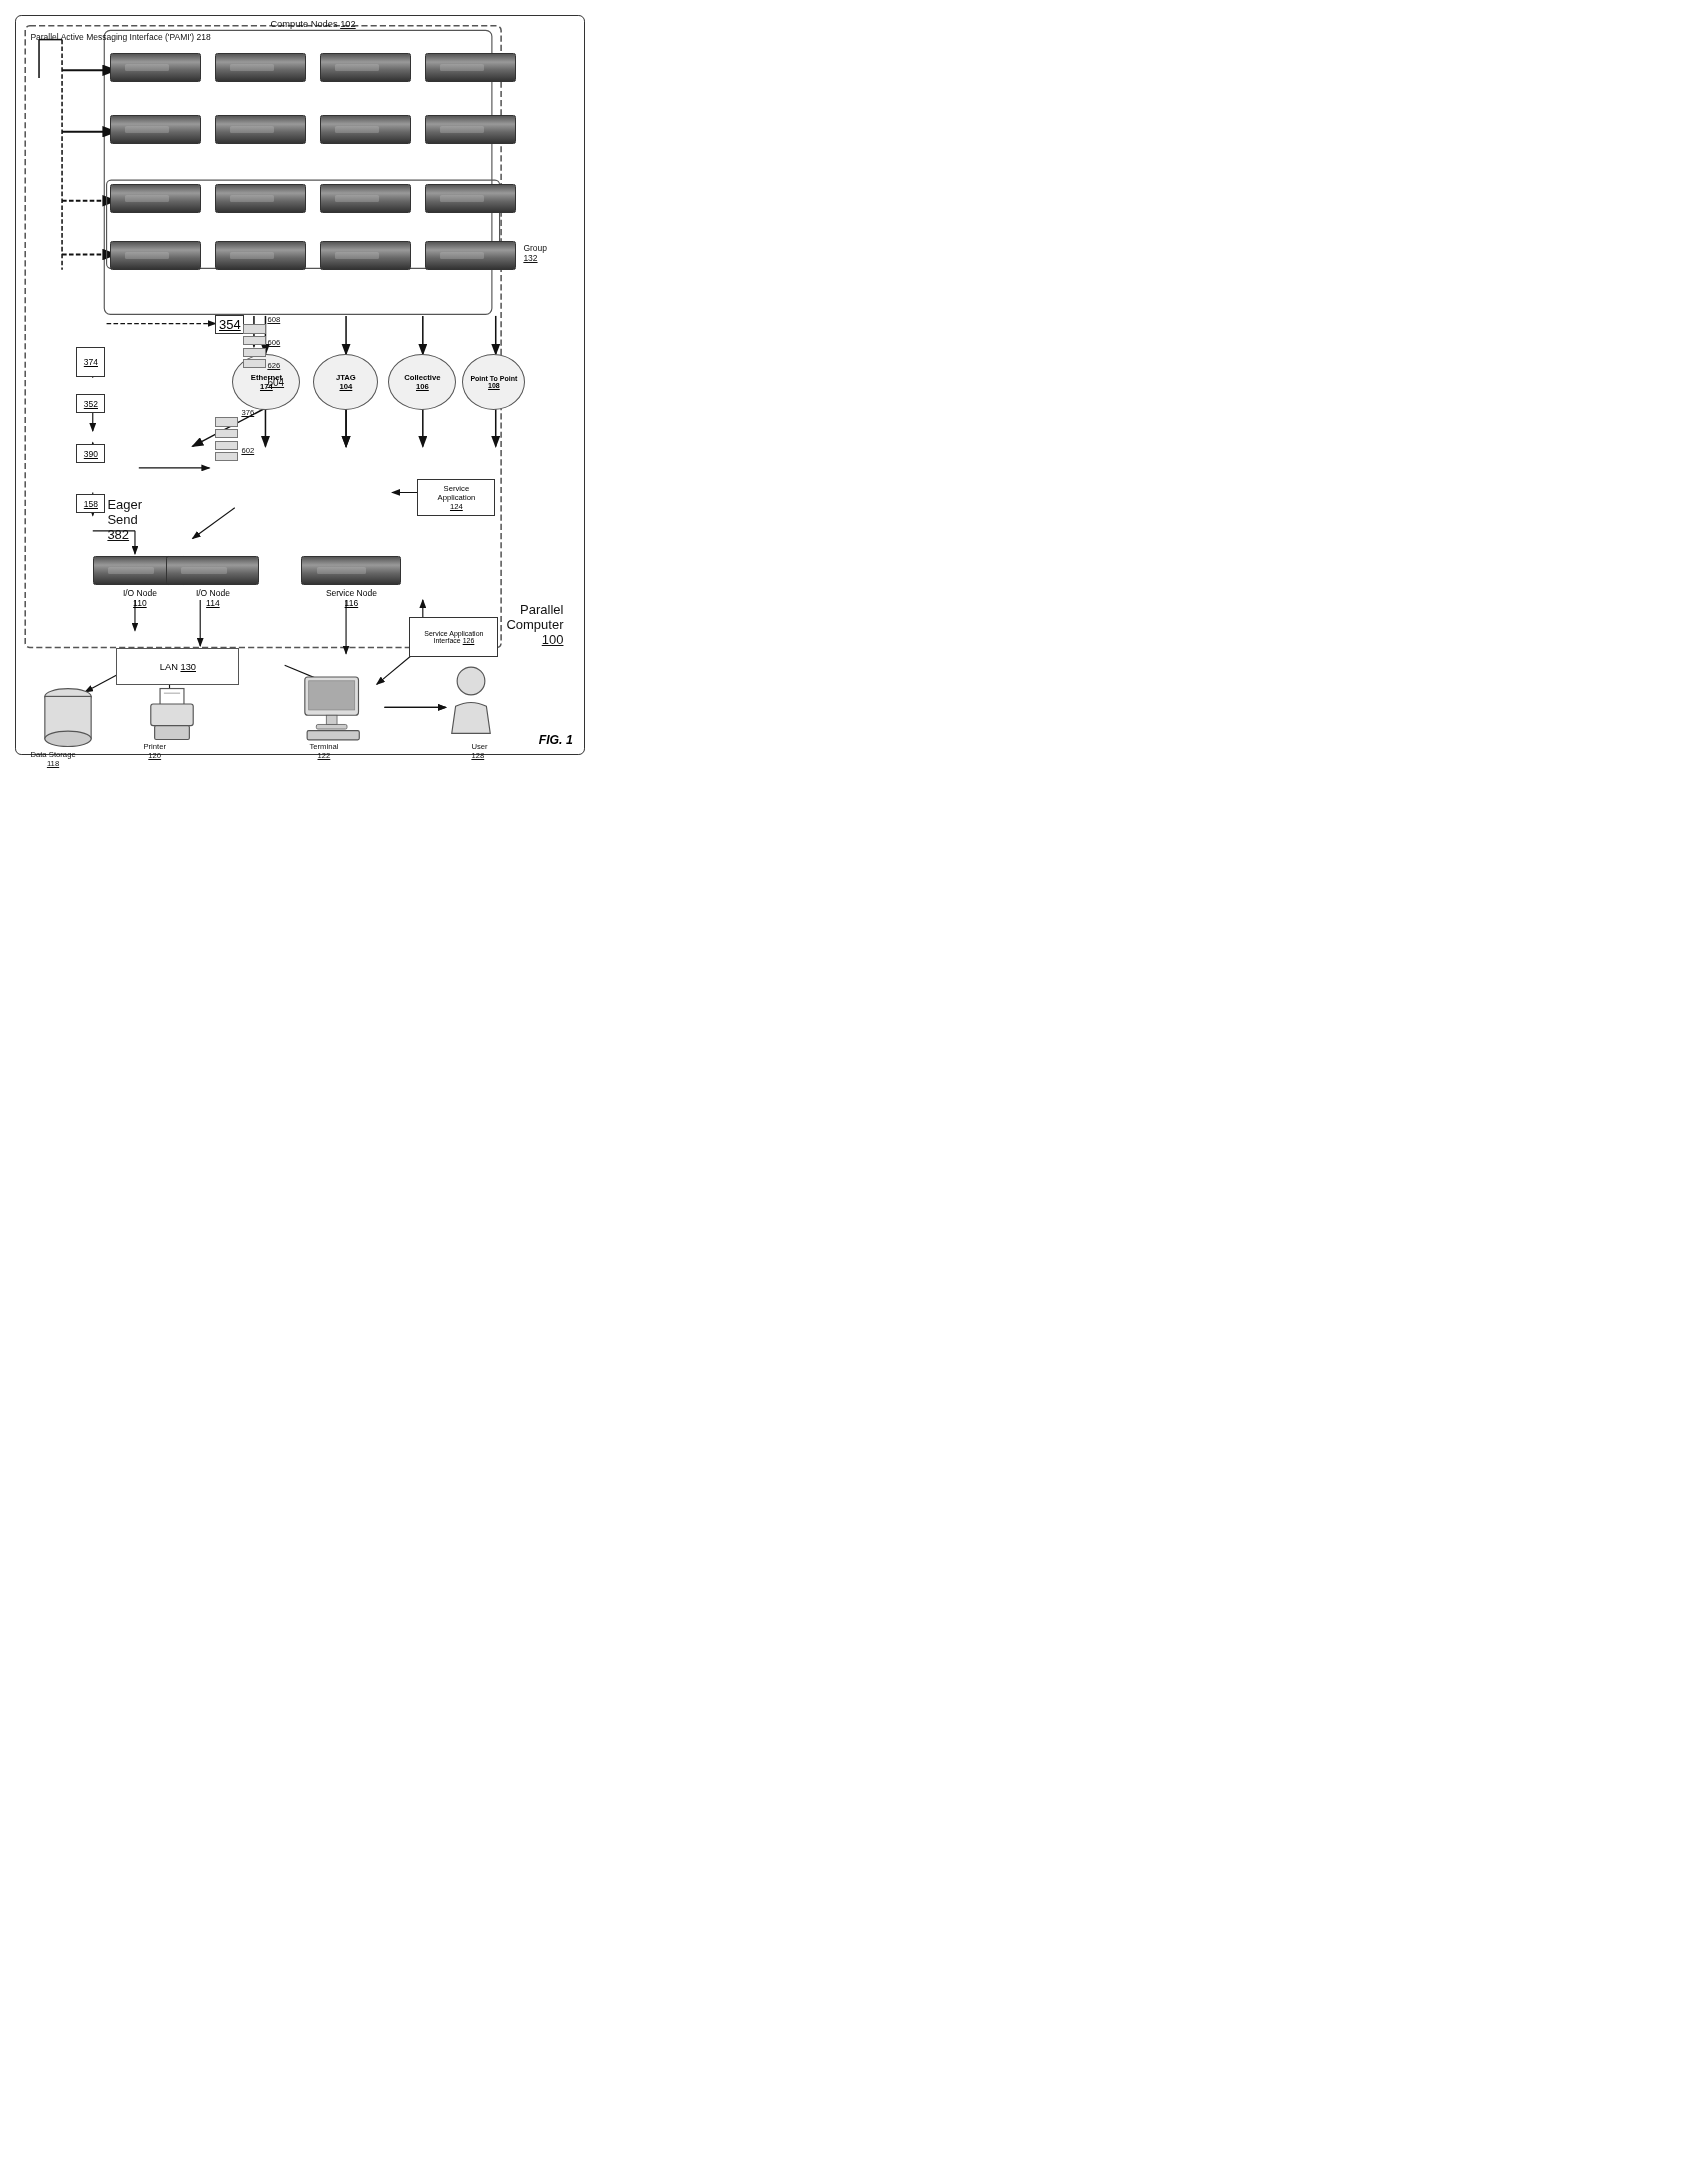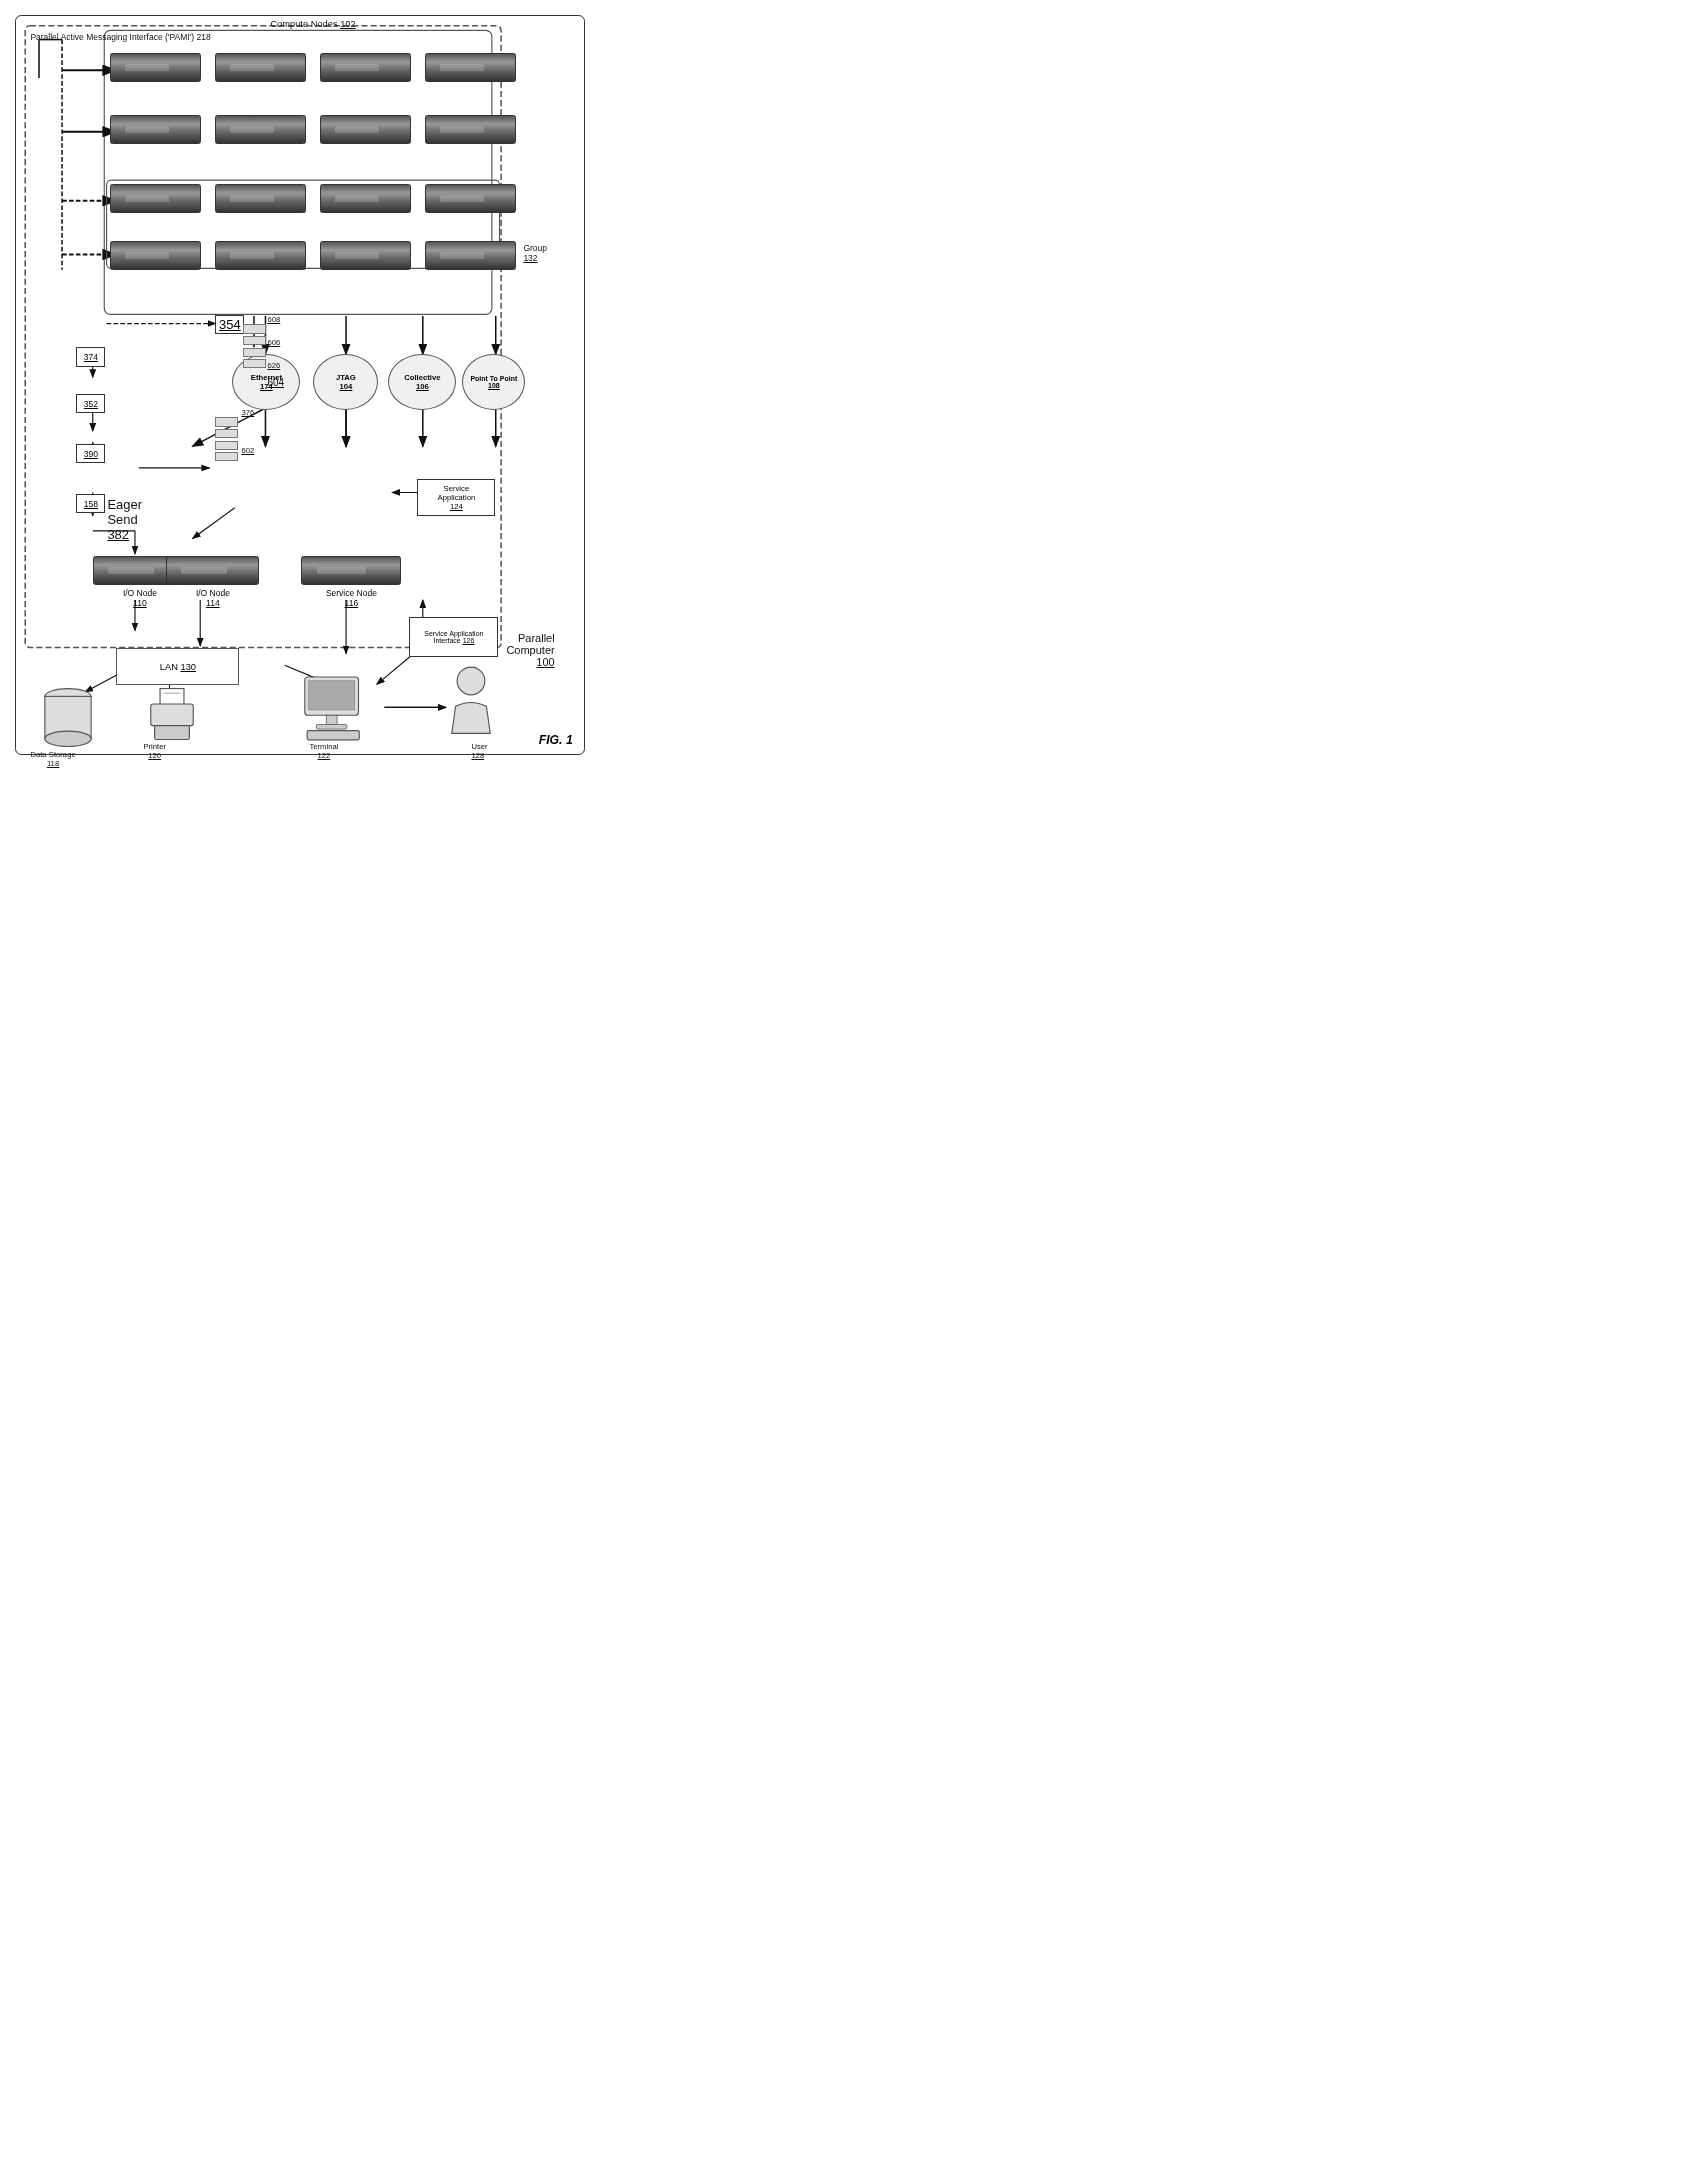--- a/index.html
+++ b/index.html
@@ -246,21 +246,21 @@
   </div>
 
   <div class="cloud" style="top:338px; left:446px; width:63px; height:56px;">
     <span style="font-size:7px; font-weight:bold;">Point To Point<br><u>108</u></span>
   </div>
 
   <div class="box-label" style="top:299px; left:199px; width:29px; height:18.5px;">
     <span style="text-decoration:underline; font-size:13px;">354</span>
   </div>
 
-  <div class="box-label" style="top:331px; left:60px; width:29px; height:20px;">
+  <div class="box-label" style="top:331px; left:60px; width:29px; height:30px;">
     <span style="text-decoration:underline; font-size:8.5px;">374</span>
   </div>
 
   <div class="box-label" style="top:378px; left:60px; width:29px; height:18.5px;">
     <span style="text-decoration:underline; font-size:8.5px;">352</span>
   </div>
 
   <div class="box-label" style="top:428px; left:60px; width:29px; height:18.5px;">
     <span style="text-decoration:underline; font-size:8.5px;">390</span>
   </div>
@@ -312,21 +312,21 @@
   <div class="server-node" style="top:540px; left:285px; width:100px; height:29px;"></div>
   <div class="node-label-container" style="top:572px; left:285px; width:100px;">
     <div>Service Node</div>
     <div><u>116</u></div>
   </div>
 
   <div class="box-label" style="top:463px; left:401px; width:78px; height:37px; flex-direction:column;">
     <span style="font-size:7.7px; text-align:center;">Service<br>Application<br><u>124</u></span>
   </div>
 
-  <div class="label" style="top:616px; left:490px; font-size:11px; text-align:right;">
+  <div class="label" style="top:586px; left:490px; font-size:13px; text-align:right;">
     Parallel<br>Computer<br><u>100</u>
   </div>
 
   <div class="box-label" style="top:632px; left:100px; width:123px; height:37px; border:1.2px solid #555;">
     <span style="font-size:9.3px;">LAN <u>130</u></span>
   </div>
 
   <div class="box-label" style="top:601px; left:393px; width:89px; height:40px; flex-direction:column; text-align:center;">
     <span style="font-size:7px; text-align:center; padding:1.5px;">Service Application Interface <u>126</u></span>
   </div>

